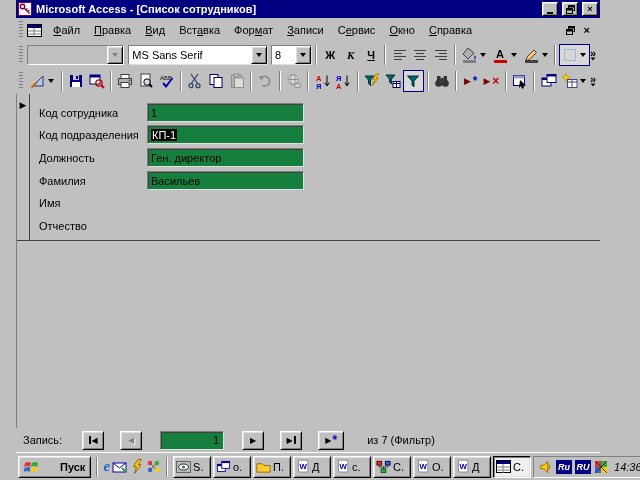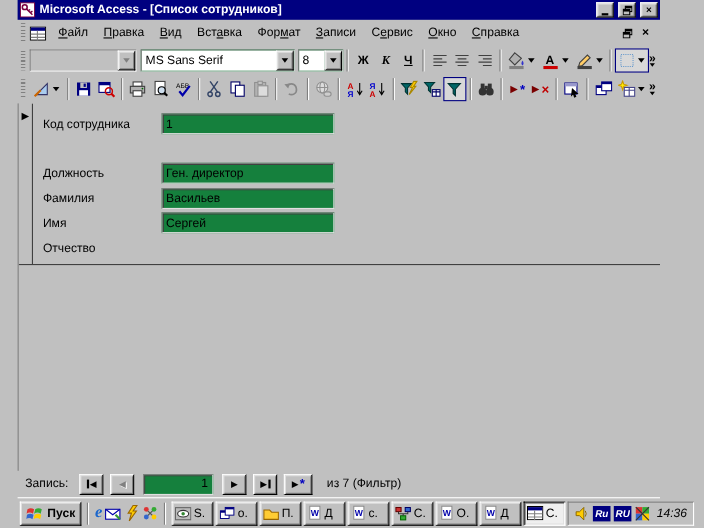--- a/index.html
+++ b/index.html
@@ -55,40 +55,40 @@
   .formarea { flex:1 1 auto; position:relative; background:#c0c0c0; border-left:1px solid #808080; overflow:hidden; }
   .recsel { position:absolute; left:0; top:0; width:13px; height:146px; border-right:1px solid #404040; display:flex; justify-content:center; }
   .recsel .arr { font-size:9px; margin-top:6px; }
   .hdivider { position:absolute; left:0; top:146px; right:0; height:1px; background:#404040; }
   .frow { position:absolute; left:0; right:16px; height:19px; }
   .flabel { position:absolute; left:22px; top:0; height:19px; display:flex; align-items:center; }
   .fbox { position:absolute; left:130px; top:0; width:157px; height:19px; display:flex; align-items:center; padding-left:3px; white-space:nowrap; overflow:hidden; }
   .selval { background:#000; color:#fff; padding:0 1px; }
 
   
-  .navigator { height:24px; display:flex; align-items:center; padding-left:7px; gap:6px; flex:0 0 24px; }
+  .navigator { height:24px; display:flex; align-items:center; padding-left:7px; gap:16px; flex:0 0 24px; }
   .navlabel { margin-right:4px; }
   .navbtn { height:19px; min-width:22px; display:flex; align-items:center; justify-content:center; gap:1px; font-size:8px; }
   .navbtn .bar { width:2px; height:8px; background:#000; }
   .navbtn.dis { color:#808080; }
   .navbtn.dis .g { color:#808080; text-shadow:1px 1px 0 #fff; }
   .navcount { width:64px; height:19px; display:flex; align-items:center; justify-content:flex-end; padding-right:4px; margin:0 2px; }
   .navsuffix { margin-left:7px; }
 
   
   .statusbar { height:18px; display:flex; gap:2px; padding:1px 2px 2px 2px; flex:0 0 18px; }
   .spanel { display:flex; align-items:center; padding:0 4px; white-space:nowrap; overflow:hidden; }
   .spanel.mode { flex:1; }
   .spanel.sm { width:31px; flex:0 0 31px; }
   .spanel.fltr { width:42px; flex:0 0 42px; justify-content:center; }
   .spanel.num { width:38px; flex:0 0 38px; justify-content:center; }
 
   
   .taskbar { height:28px; border-top:1px solid #fff; display:flex; align-items:center; padding:0 2px; gap:2px; flex:0 0 28px; background:#c0c0c0; }
-  .startbtn { height:22px; display:flex; align-items:center; gap:3px; padding:0 5px; font-weight:bold; }
+  .startbtn { height:22px; display:flex; align-items:center; gap:20px; padding:0 5px; font-weight:bold; }
   .qlbtn { width:24px; height:22px; display:flex; align-items:center; justify-content:center; }
   .ie-e { color:#1a66cc; font-weight:bold; font-style:italic; font-size:15px; font-family:"Liberation Serif", serif; }
   .taskbtn { width:38px; flex:0 0 38px; height:22px; display:flex; align-items:center; gap:2px; padding:0 2px; overflow:hidden; white-space:nowrap; }
   .taskbtn.active { border-color:#000 #fff #fff #000; background:#efefef; box-shadow:inset 1px 1px 0 #808080, inset -1px -1px 0 #dfdfdf; }
   .tray { margin-left:auto; height:22px; display:flex; align-items:center; gap:3px; padding:0 5px;font-style:italic; }
   .badge { background:#000080; color:#fff; width:16px; height:14px; display:flex; align-items:center; justify-content:center; font-size:9px; font-weight:bold; }
   .clock { margin-left:3px; }
 </style>
 </head>
 <body>
@@ -410,37 +410,40 @@
       <span class="arr">▶</span>
     </div>
     <div class="hdivider"></div>
 
     <div class="frow" style="top:9px;">
       <span class="flabel">Код сотрудника</span>
       <span class="fbox field3">
           <span>1</span>
         </span>
     </div>
+    <div class="frow" style="top:31px;">
+      <span class="flabel">Код подразделения</span>
+      <span class="fbox field3">
+          <span class="selval">КП-1</span>
+        </span>
+    </div>
     <div class="frow" style="top:77px;">
       <span class="flabel">Фамилия</span>
       <span class="fbox field3">
           <span>Васильев</span>
         </span>
     </div>
     <div class="frow" style="top:54px;">
       <span class="flabel">Должность</span>
       <span class="fbox field3">
           <span>Ген. директор</span>
         </span>
     </div>
     <div class="frow" style="top:99px;">
       <span class="flabel">Имя</span>
-      <span class="fbox field3">
-          <span>Сергей</span>
-        </span>
     </div>
     <div class="frow" style="top:122px;">
       <span class="flabel">Отчество</span>
     </div>
   </div>
 
   <div class="navigator">
     <span class="navlabel">Запись:</span>
     <span class="navbtn r3">
         <span class="bar"></span>

